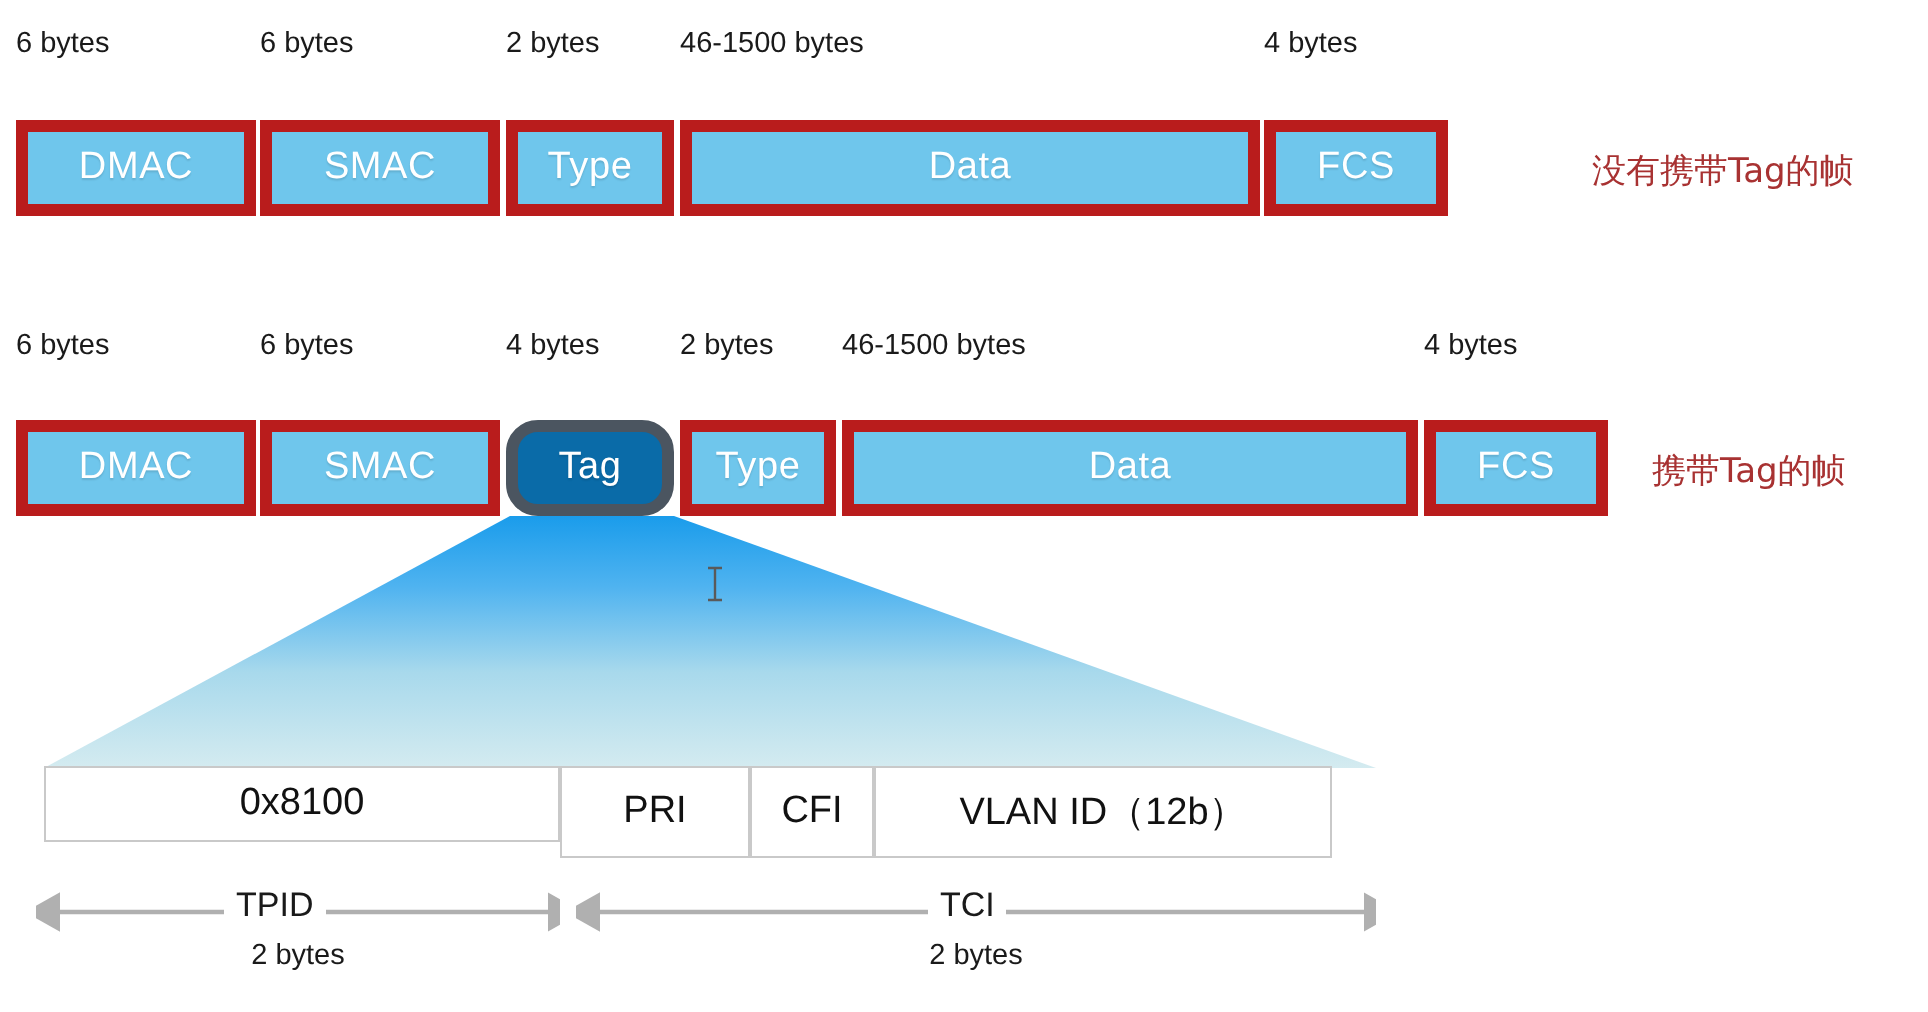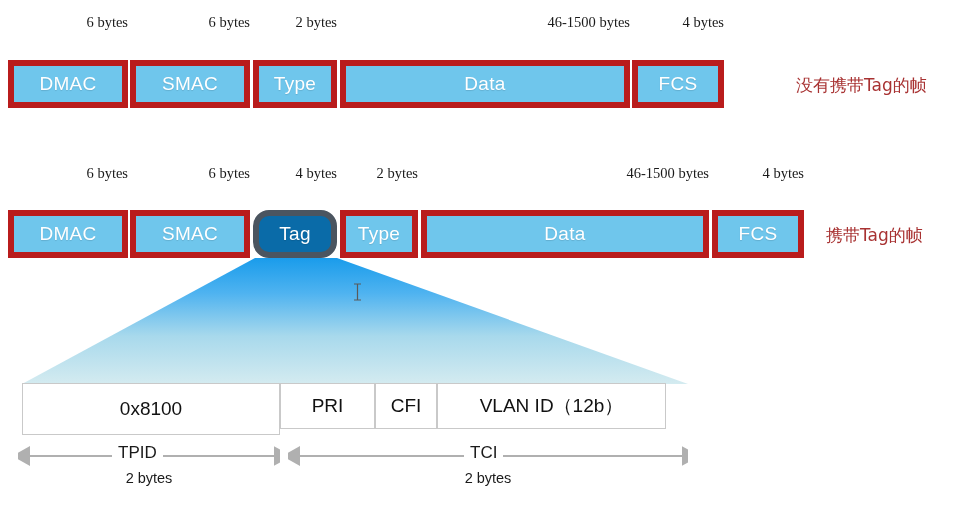--- a/index.html
+++ b/index.html
@@ -21,22 +21,22 @@
     width: 964px;
     height: 506px;
   }
 
   
   .byte-label {
     position: absolute;
     font-size: 14.5px;
     color: #1a1a1a;
     white-space: nowrap;
-    text-align: right;
-    font-family: Liberation Serif, serif;
+    text-align: left;
+    font-family: Liberation Sans, sans-serif;
   }
 
   
   .frame-row {
     position: absolute;
   }
   .field {
     position: absolute;
     box-sizing: border-box;
     background: #6fc6ec;
@@ -166,21 +166,21 @@
       </linearGradient>
     </defs>
     <polygon points="255,0 337,0 688,126 22,126" fill="url(#funnelGrad)"></polygon>
   </svg>
 
   <svg class="caret" style="left:353px; top:283px;" viewBox="0 0 9 18">
     <path d="M1 1 H8 M4.5 1 V17 M1 17 H8" stroke="#5a5a5a" stroke-width="1.2" fill="none"></path>
   </svg>
 
   <div>
-    <div class="detail-cell" style="left:22px;  top:383px; width:258px; height:52px;">0x8100</div>
+    <div class="detail-cell" style="left:22px;  top:383px; width:258px; height:38px;">0x8100</div>
     <div class="detail-cell" style="left:280px; top:383px; width:95px;  height:46px;">PRI</div>
     <div class="detail-cell" style="left:375px; top:383px; width:62px;  height:46px;">CFI</div>
     <div class="detail-cell" style="left:437px; top:383px; width:229px; height:46px;text-align:right;">VLAN ID（12b）</div>
   </div>
 
   <svg class="measure" style="left:18px; top:445px; width:262px;" viewBox="0 0 262 22">
     <defs>
       <marker id="arwL" markerWidth="9" markerHeight="9" refX="8" refY="4.5" orient="auto" markerUnits="strokeWidth">
         <path d="M8,0 L0,4.5 L8,9 z" fill="#b0b0b0"></path>
       </marker>

